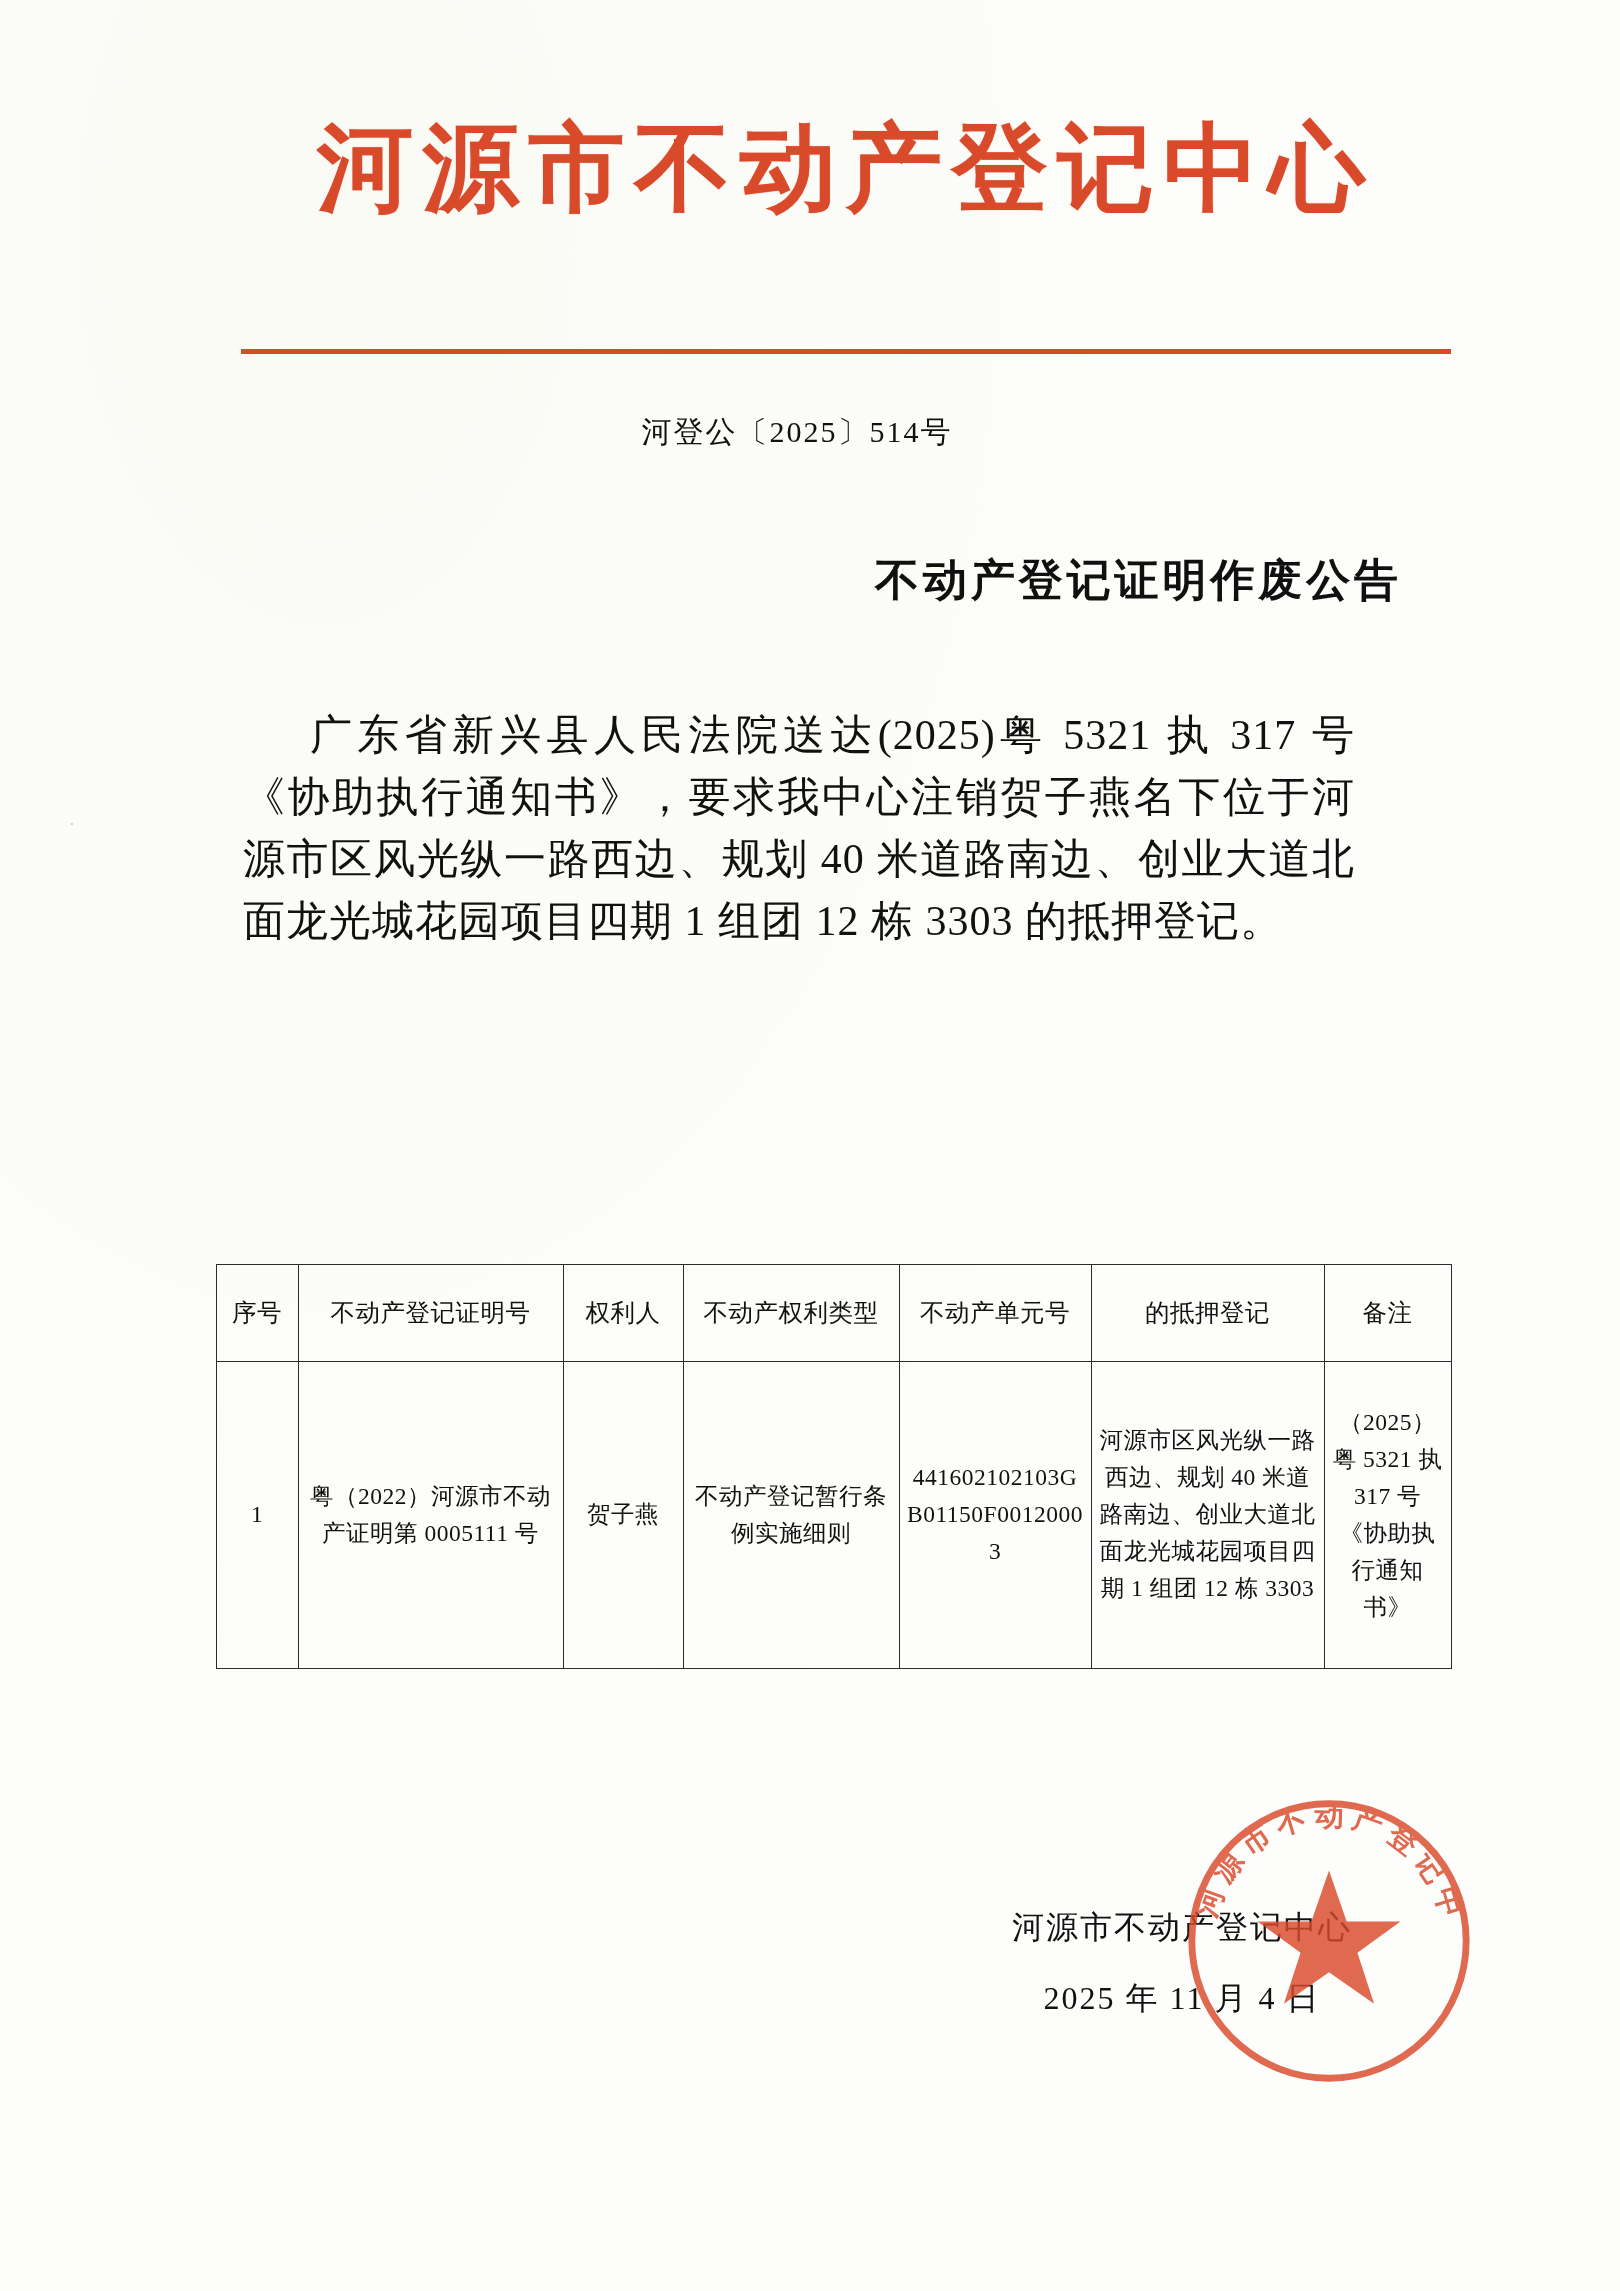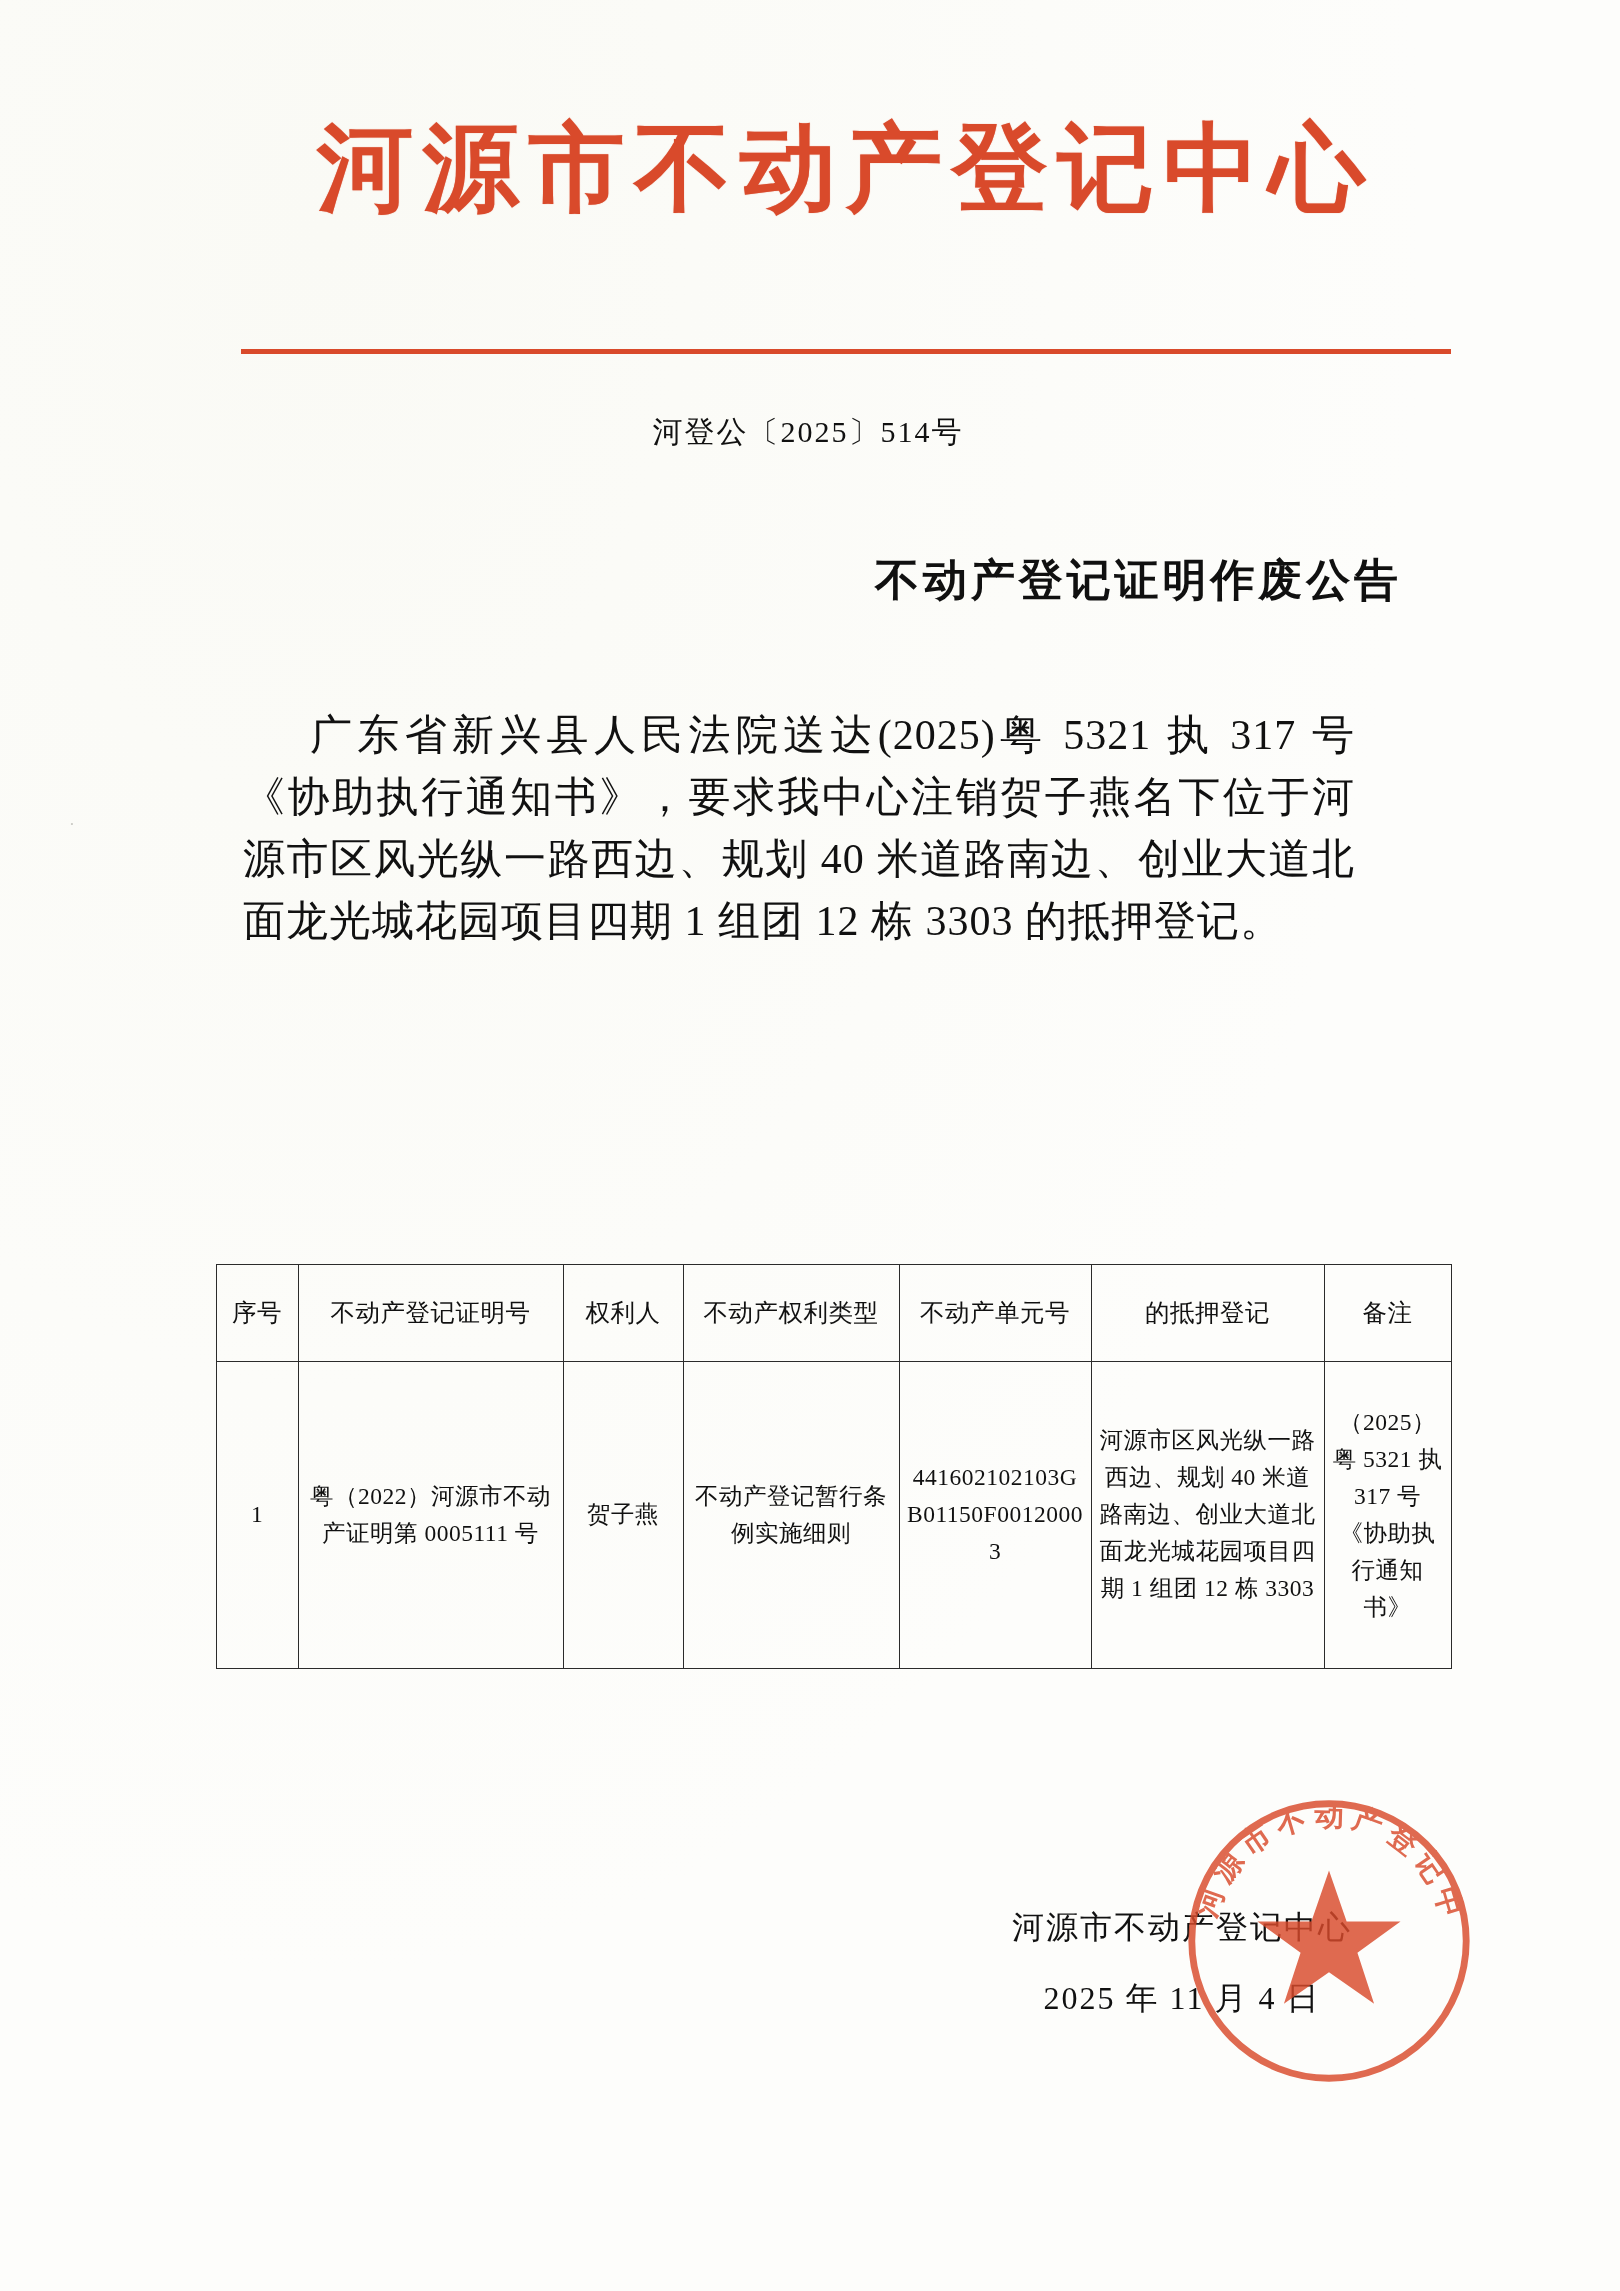--- a/index.html
+++ b/index.html
@@ -61,21 +61,21 @@
     left: 0px;
     width: 1210px;
     height: 4.9px;
     background: #d94a2b;
   }
 
   
   .doc-number {
     position: absolute;
     top: 412px;
-    left: 11px;
+    left: 0;
     width: 1210px;
     text-align: center;
     font-size: 30px;
     letter-spacing: 2px;
     color: #111;
   }
 
   
   .doc-title {
     position: absolute;

